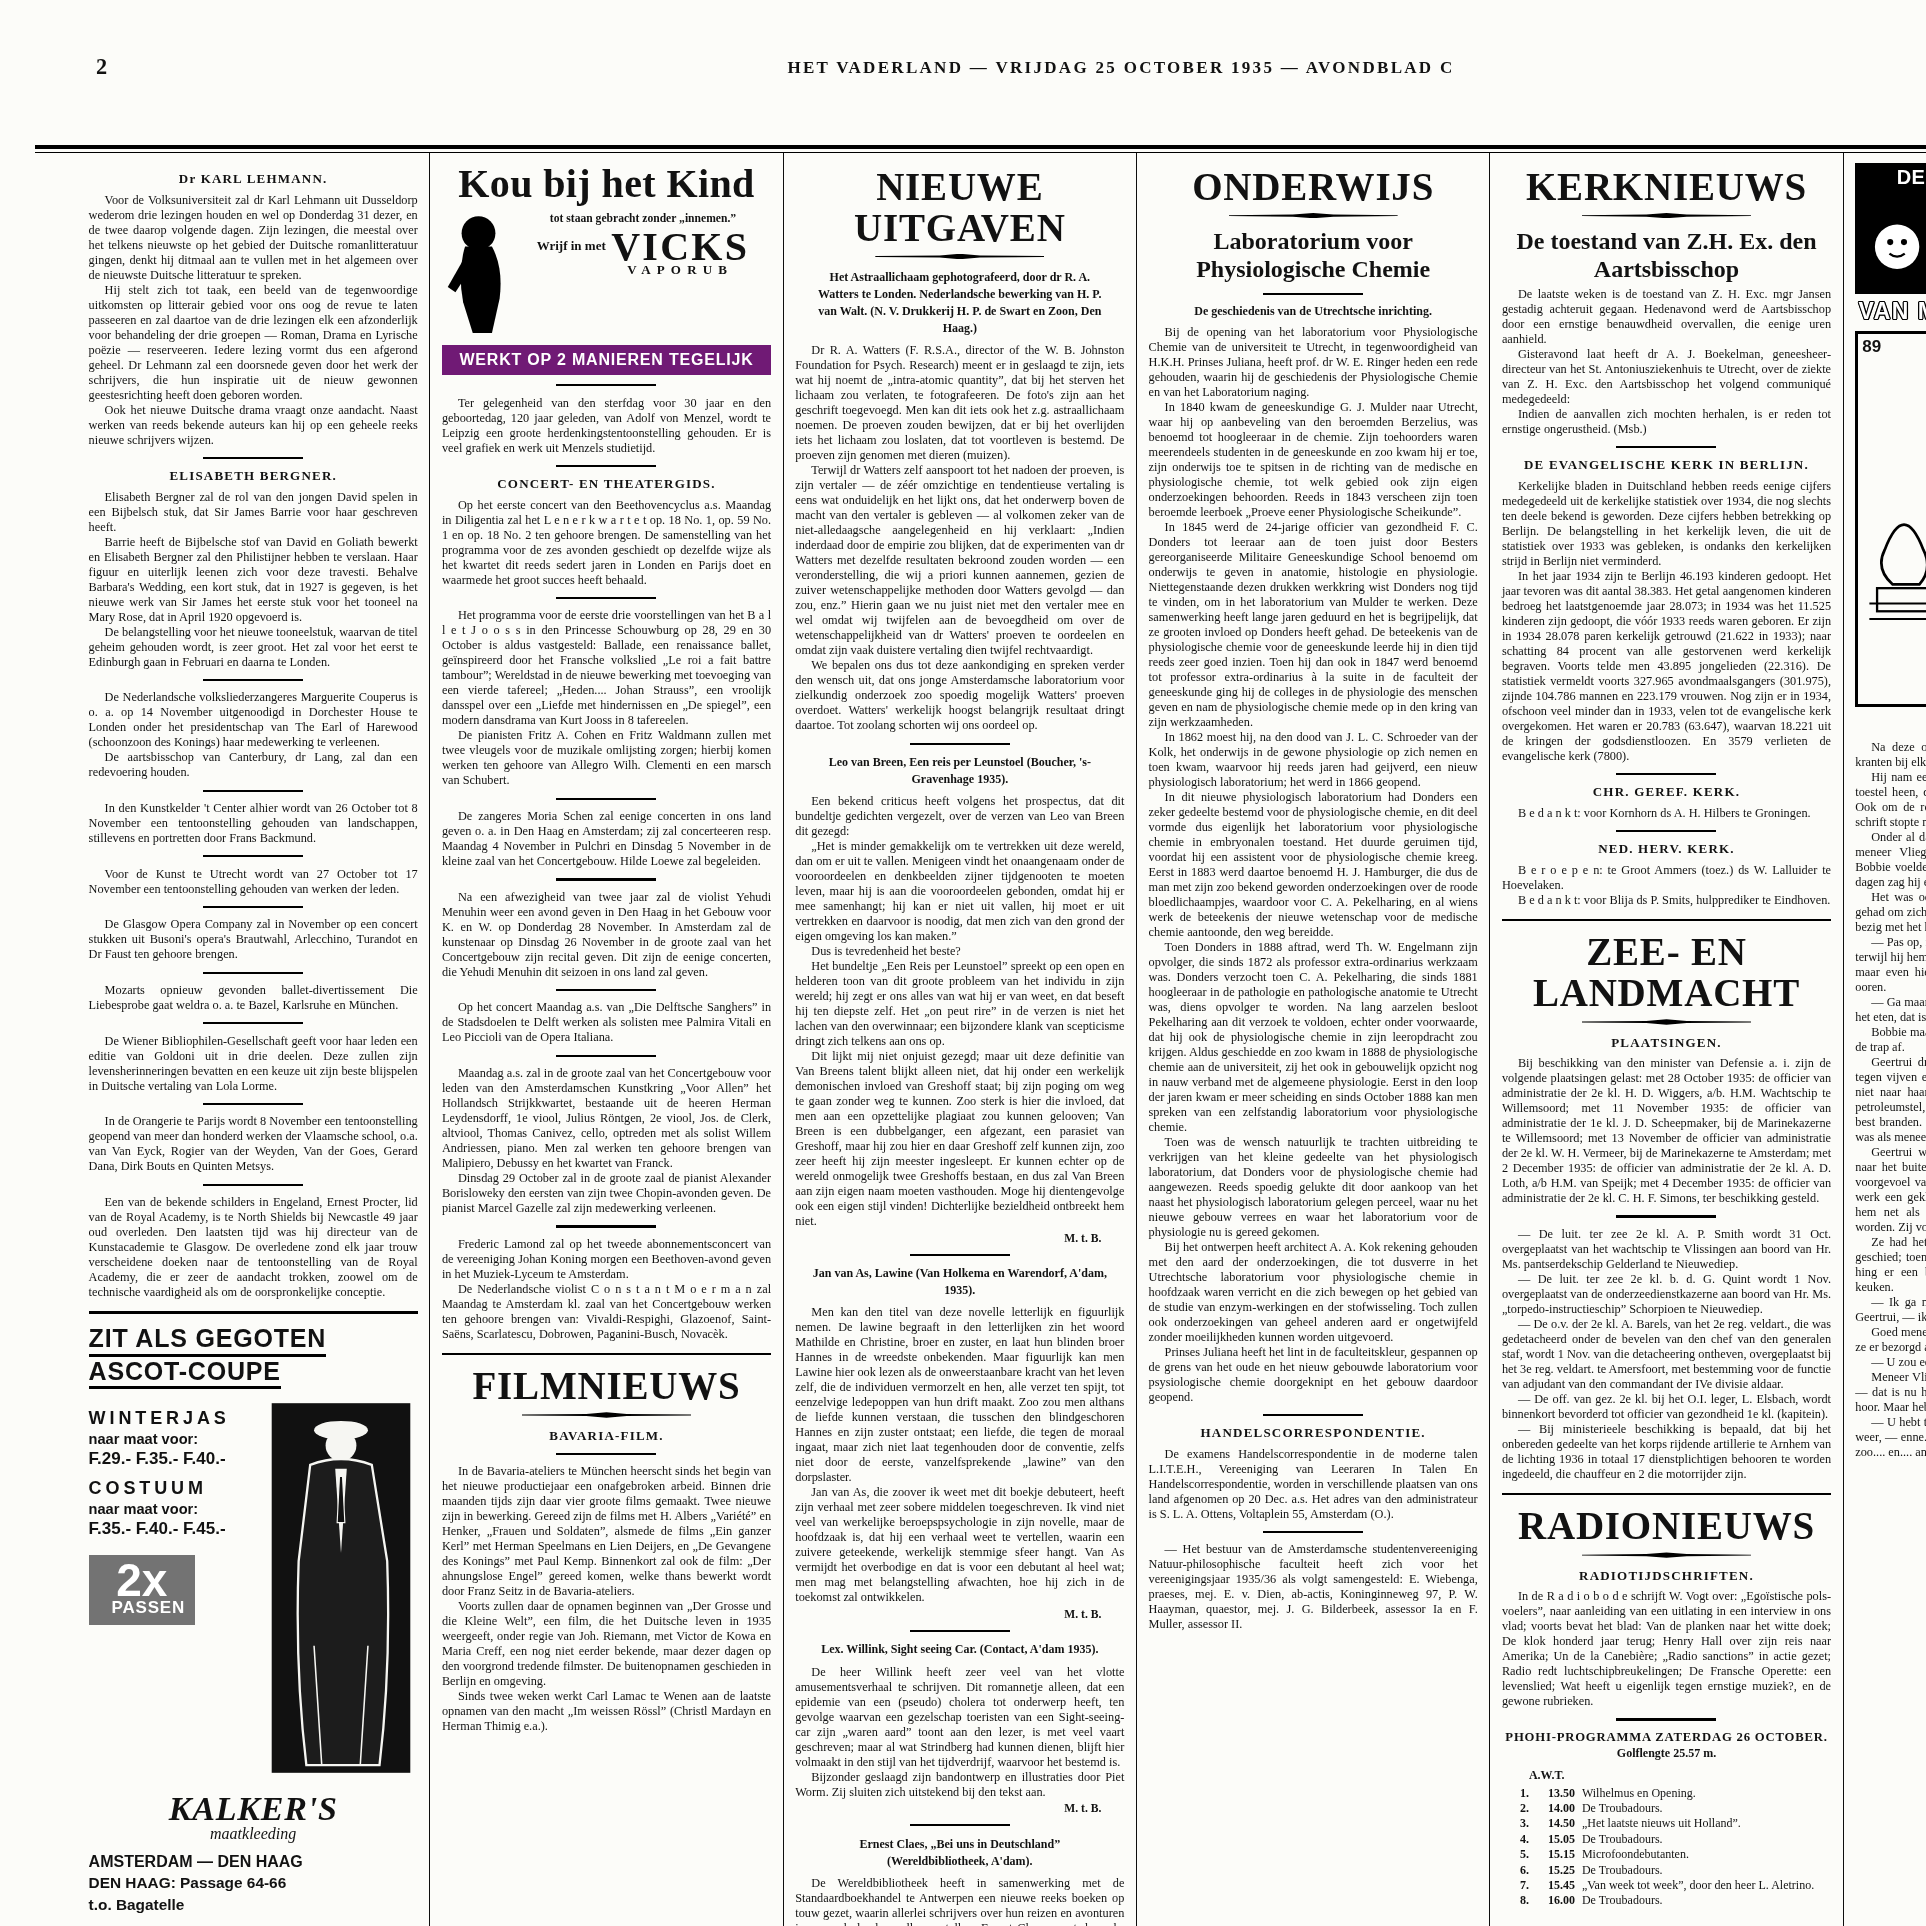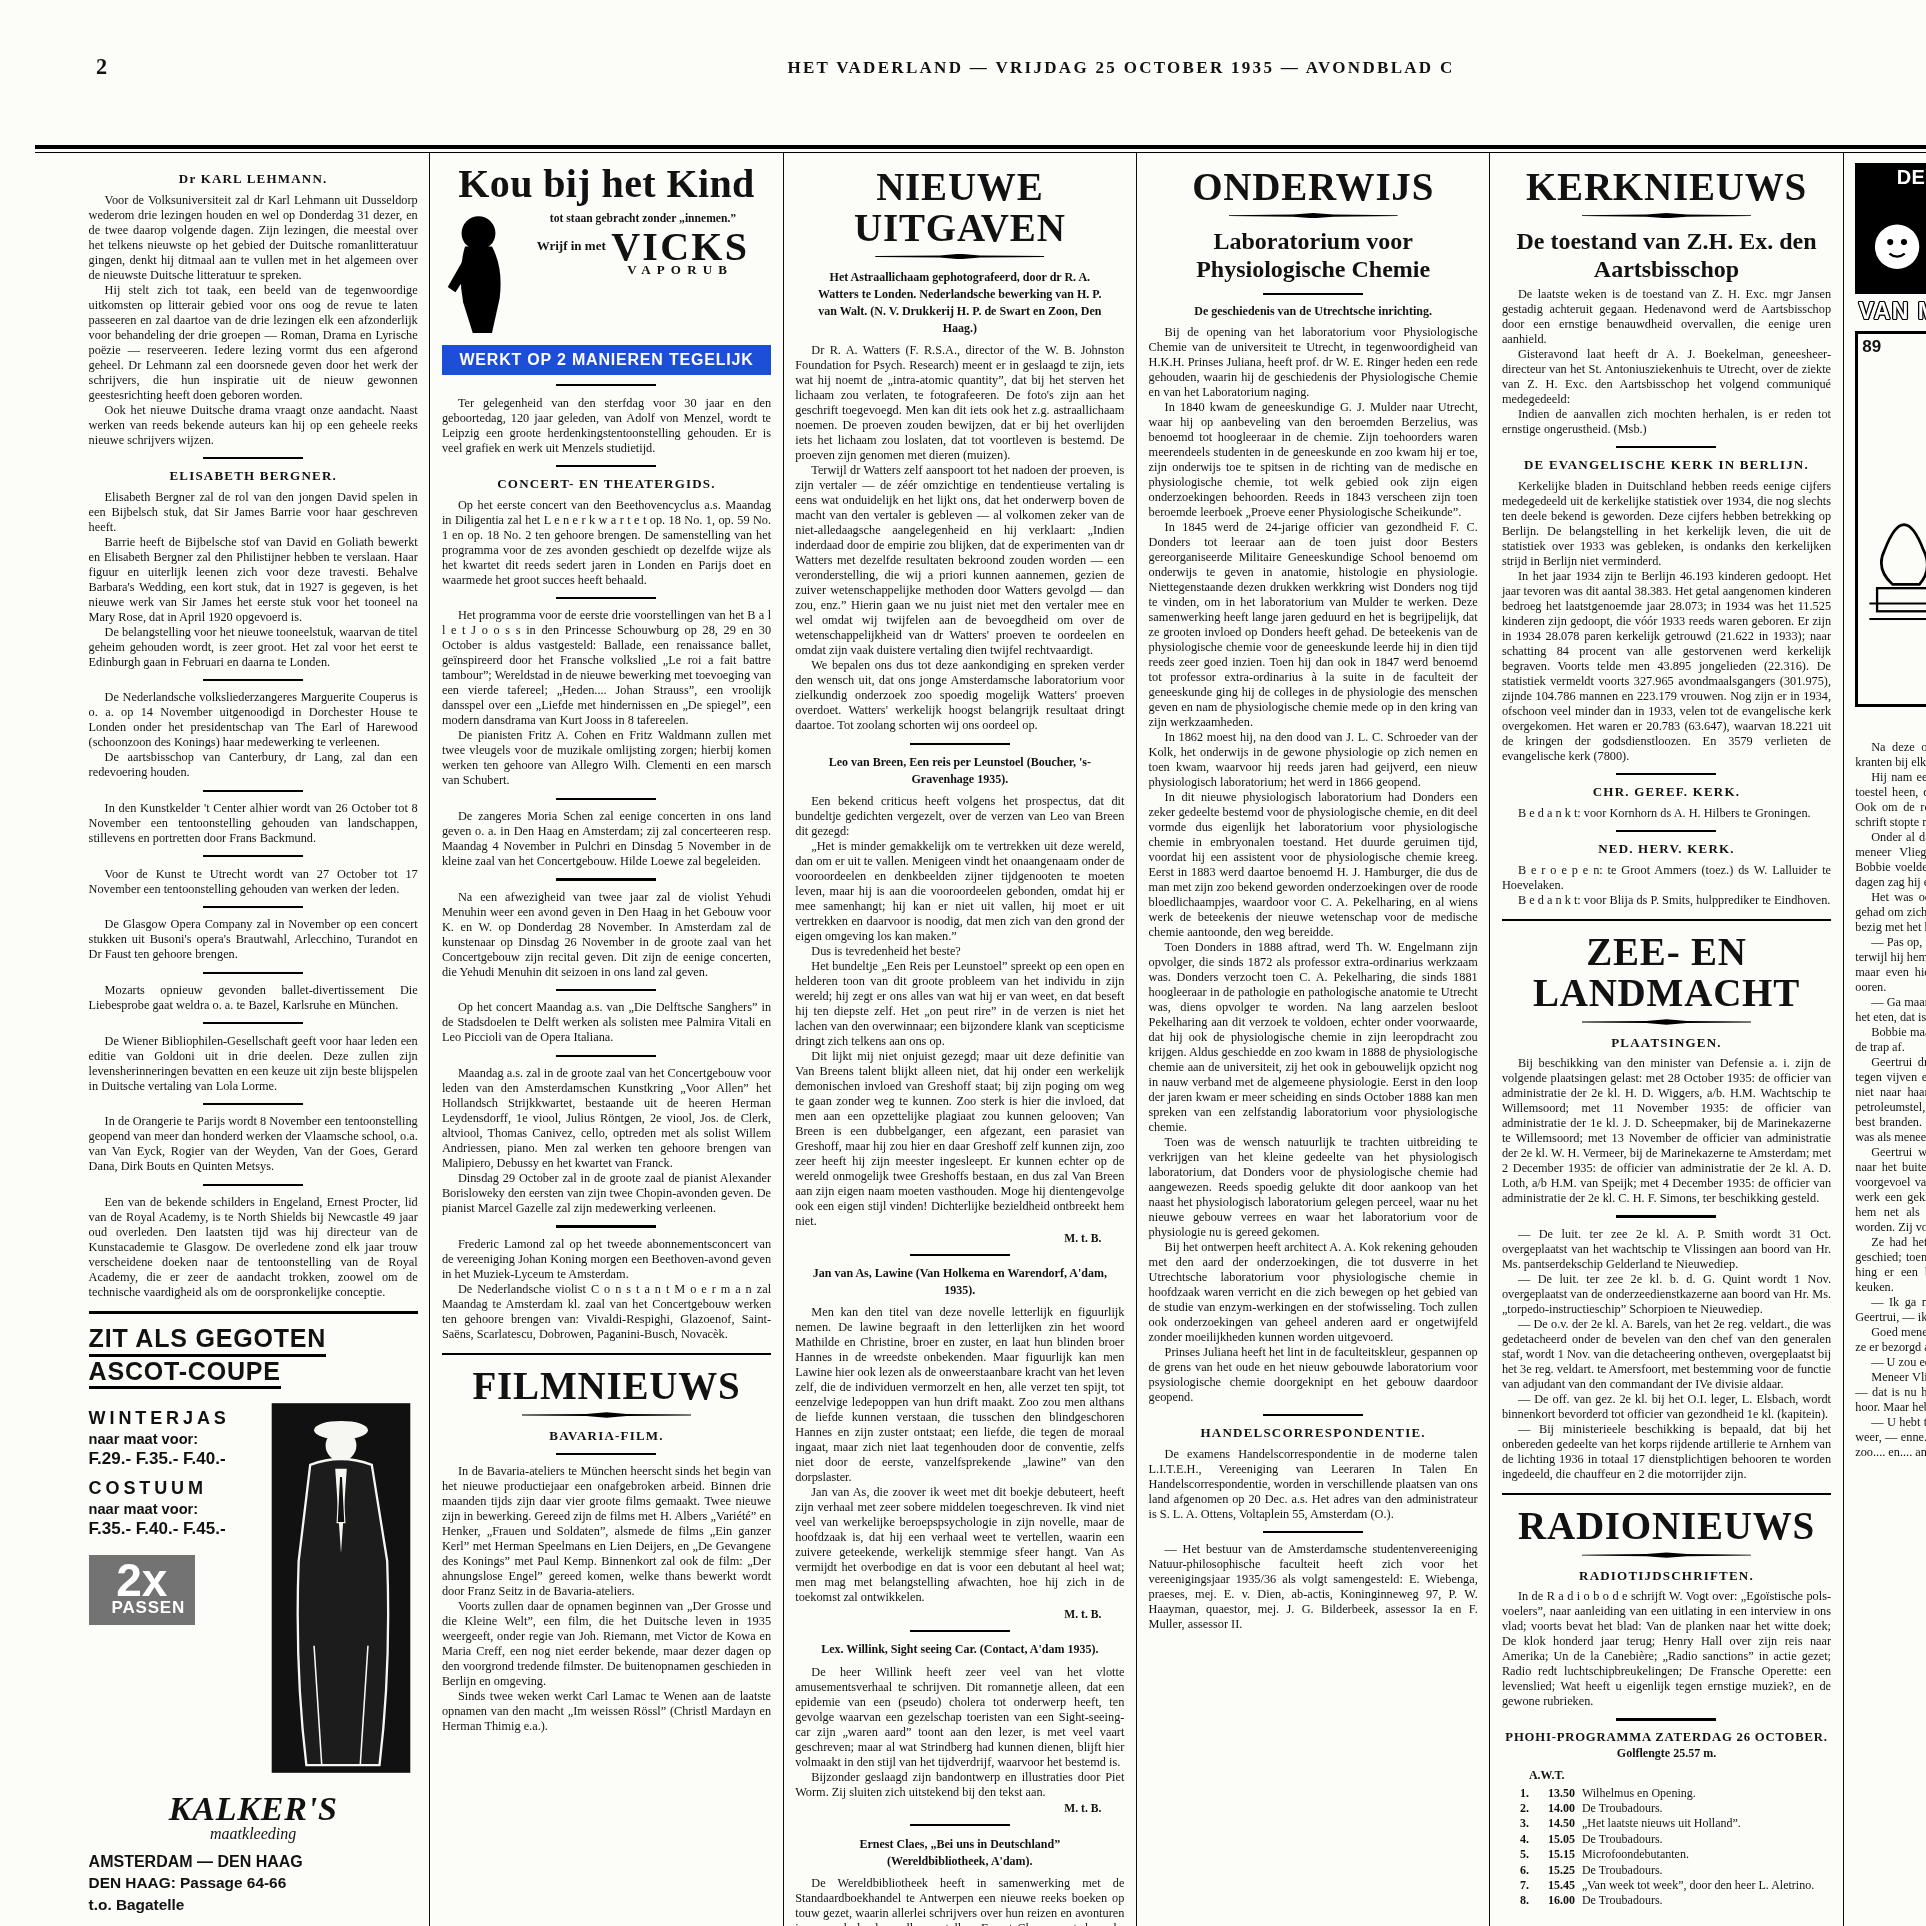--- a/index.html
+++ b/index.html
@@ -34,21 +34,21 @@
   
   .vicks{margin:1.5px 0 3.9px 0;}
   .vicks-head{font-size:40px;font-weight:bold;text-align:center;letter-spacing:0.4px;line-height:1;margin-bottom:5.4px;}
   .vicks-row{display:flex;}
   .vicks-kid{flex:none;width:73px;}
   .vicks-right{flex:1;text-align:center;}
   .vicks-sub{font-size:11.6px;font-weight:bold;margin:2.3px 0 3.9px 0;}
   .vicks-wr{font-size:13px;font-weight:bold;display:inline-block;vertical-align:top;margin:10px 5.4px 0 0;line-height:1.1;}
   .vicks-brand{font-size:40px;font-weight:bold;display:inline-block;letter-spacing:2.3px;line-height:.9;}
   .vicks-brandsub{font-size:13px;font-weight:bold;letter-spacing:6.2px;margin-top:-2.3px;}
-  .vicks-banner{background:#1d4ed8;color:#fff;font-family:"Liberation Sans",sans-serif;font-weight:bold;
+  .vicks-banner{background:#701a75;color:#fff;font-family:"Liberation Sans",sans-serif;font-weight:bold;
      font-size:16px;text-align:center;padding:6.2px 0;margin-top:7px;letter-spacing:0.8px;}
   
   .kalkers{margin-top:10px;}
   .kal-h{font-family:"Liberation Sans",sans-serif;font-weight:bold;font-size:25px;letter-spacing:0.8px;
      border-bottom:3.9px solid #000;display:inline-block;line-height:1.18;}
   .kal-row{display:flex;margin-top:10px;}
   .kal-left{flex:1;}
   .kal-item{font-family:"Liberation Sans",sans-serif;font-weight:bold;font-size:18px;letter-spacing:3.9px;margin-top:9.2px;}
   .kal-sub{font-family:"Liberation Sans",sans-serif;font-weight:bold;font-size:14.6px;margin-top:1.5px;}
   .kal-prices{font-family:"Liberation Sans",sans-serif;font-weight:bold;font-size:17px;margin-top:2.3px;}

